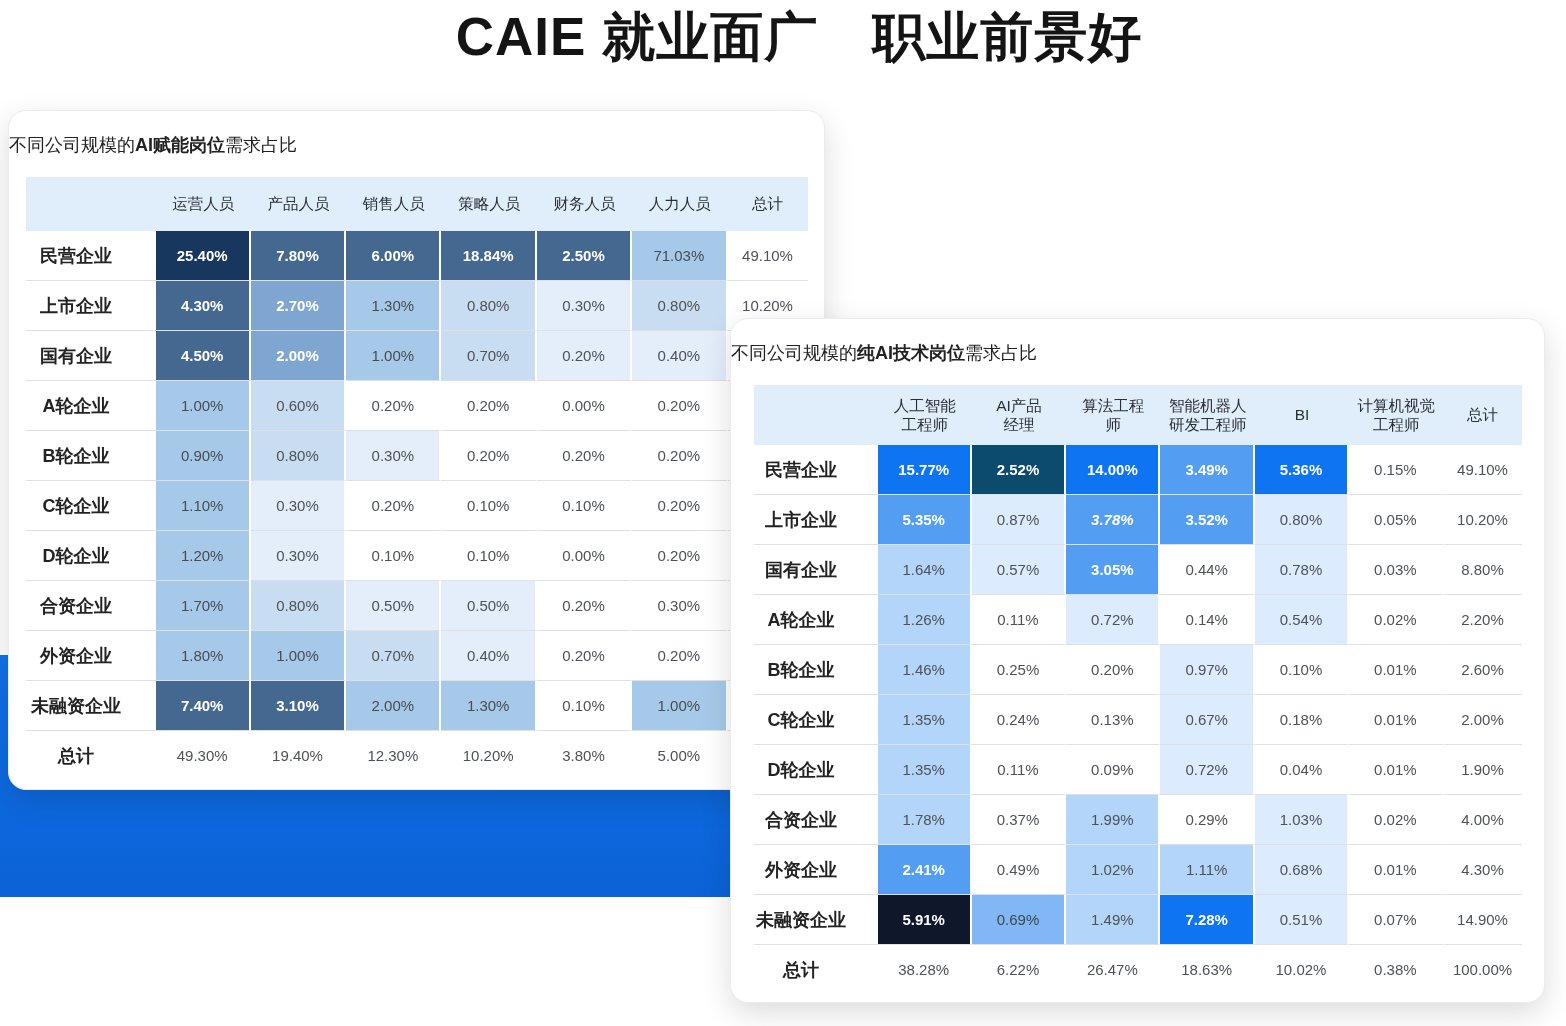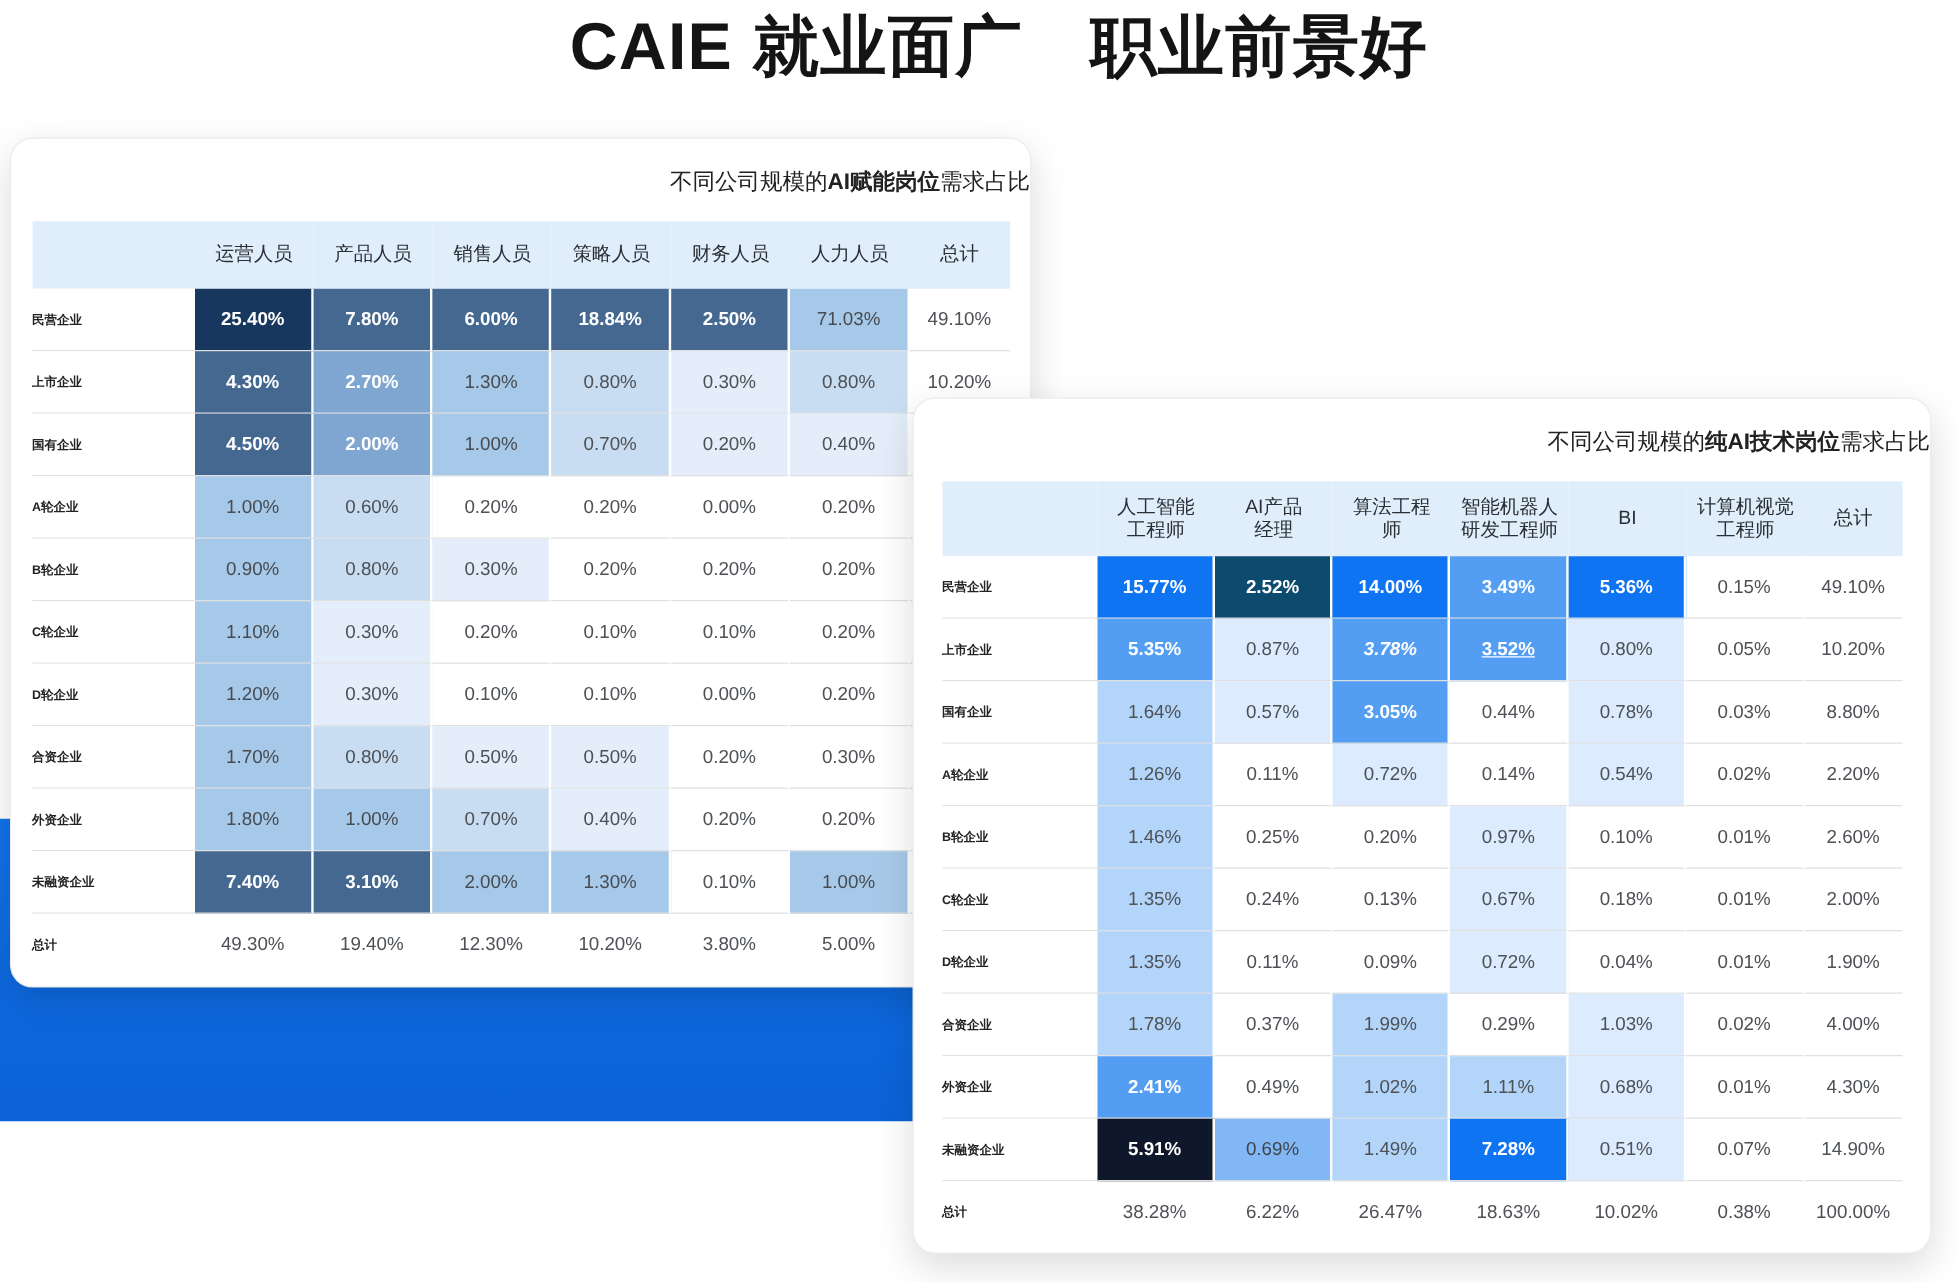--- a/index.html
+++ b/index.html
@@ -18,21 +18,21 @@
     background:linear-gradient(180deg,#1272e9 0%,#0b62d6 100%);
   }
   .card{
     position:absolute;background:#ffffff;border:1px solid #ececec;
     border-radius:18px;box-shadow:0 10px 30px rgba(0,0,0,0.14);
     box-sizing:border-box;
   }
   .card-left{left:8px;top:110px;width:817px;height:680px;z-index:2;}
   .card-right{left:730px;top:318px;width:815px;height:685px;z-index:3;}
   .card-title{
-    margin-top:22px;text-align:right;font-size:18px;color:#222;
+    margin-top:22px;text-align:left;font-size:18px;color:#222;
     font-weight:400;
   }
   .card-title .bold{font-weight:700;}
   table.tbl{
     border-collapse:separate;border-spacing:0;table-layout:fixed;
     margin:20px auto 0 auto;
   }
   .tbl-left{width:782px;}
   .tbl-right{width:768px;}
   .tbl th{
@@ -45,22 +45,22 @@
   .tbl-left th:first-child{width:128px;}
   .tbl-left th:last-child{width:78px;}
   .tbl-right th:first-child{width:122px;}
   .tbl-right th:last-child{width:76px;}
   .tbl td{
     height:49px;text-align:center;vertical-align:middle;
     font-size:15px;color:#4e5257;border-bottom:1px solid #e0e0e0;
     padding:0;
   }
   .tbl td.row-label{
-    font-weight:700;color:#232323;font-size:10px;
-    text-align:left;padding-right:29px;background:#fff;
+    font-weight:700;color:#232323;font-size:18px;
+    text-align:center;padding-right:29px;background:#fff;
   }
   .tbl td.val{border-right:2px solid #ffffff;}
   .tbl td.val:last-child{border-right:none;}
   .tbl tr.total-row td{border-bottom:none;}
   .tbl tr.total-row td.row-label{font-weight:700;}
 </style>
 </head>
 <body>
 
 <div class="main-title">CAIE 就业面广　职业前景好</div>
@@ -226,21 +226,21 @@
           <td class="val" style="background: rgb(83, 158, 243); color: rgb(255, 255, 255); font-weight: 700;">3.49%</td>
           <td class="val" style="background: rgb(15, 116, 242); color: rgb(255, 255, 255); font-weight: 700;">5.36%</td>
           <td class="val" style="color: rgb(78, 82, 87);">0.15%</td>
           <td class="val" style="color: rgb(78, 82, 87);">49.10%</td>
         </tr>
         <tr>
           <td class="row-label">上市企业</td>
           <td class="val" style="background: rgb(83, 158, 243); color: rgb(255, 255, 255); font-weight: 700;">5.35%</td>
           <td class="val" style="background: rgb(220, 235, 253); color: rgb(78, 82, 87);">0.87%</td>
           <td class="val" style="background: rgb(83, 158, 243); color: rgb(255, 255, 255); font-weight: 700; font-style: italic;">3.78%</td>
-          <td class="val" style="background: rgb(83, 158, 243); color: rgb(255, 255, 255); font-weight: 700; text-decoration: underline;">3.52%</td>
+          <td class="val" style="background: rgb(83, 158, 243); color: rgb(255, 255, 255); font-weight: 700;">3.52%</td>
           <td class="val" style="background: rgb(220, 235, 253); color: rgb(78, 82, 87);">0.80%</td>
           <td class="val" style="color: rgb(78, 82, 87);">0.05%</td>
           <td class="val" style="color: rgb(78, 82, 87);">10.20%</td>
         </tr>
         <tr>
           <td class="row-label">国有企业</td>
           <td class="val" style="background: rgb(179, 213, 250); color: rgb(78, 82, 87);">1.64%</td>
           <td class="val" style="background: rgb(220, 235, 253); color: rgb(78, 82, 87);">0.57%</td>
           <td class="val" style="background: rgb(83, 158, 243); color: rgb(255, 255, 255); font-weight: 700;">3.05%</td>
           <td class="val" style="color: rgb(78, 82, 87);">0.44%</td>

